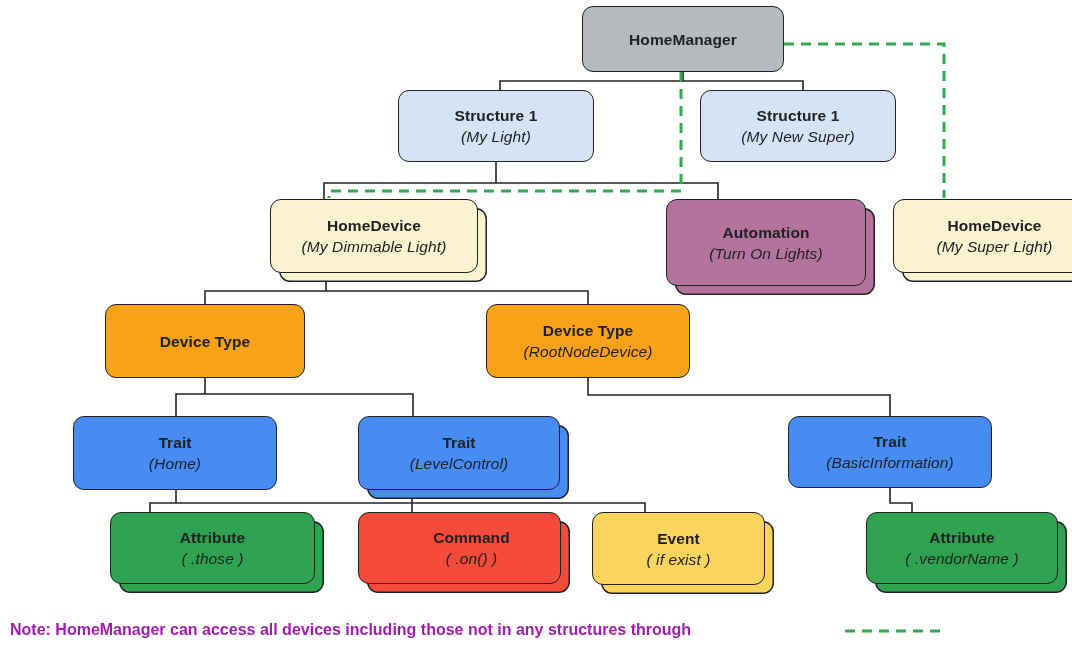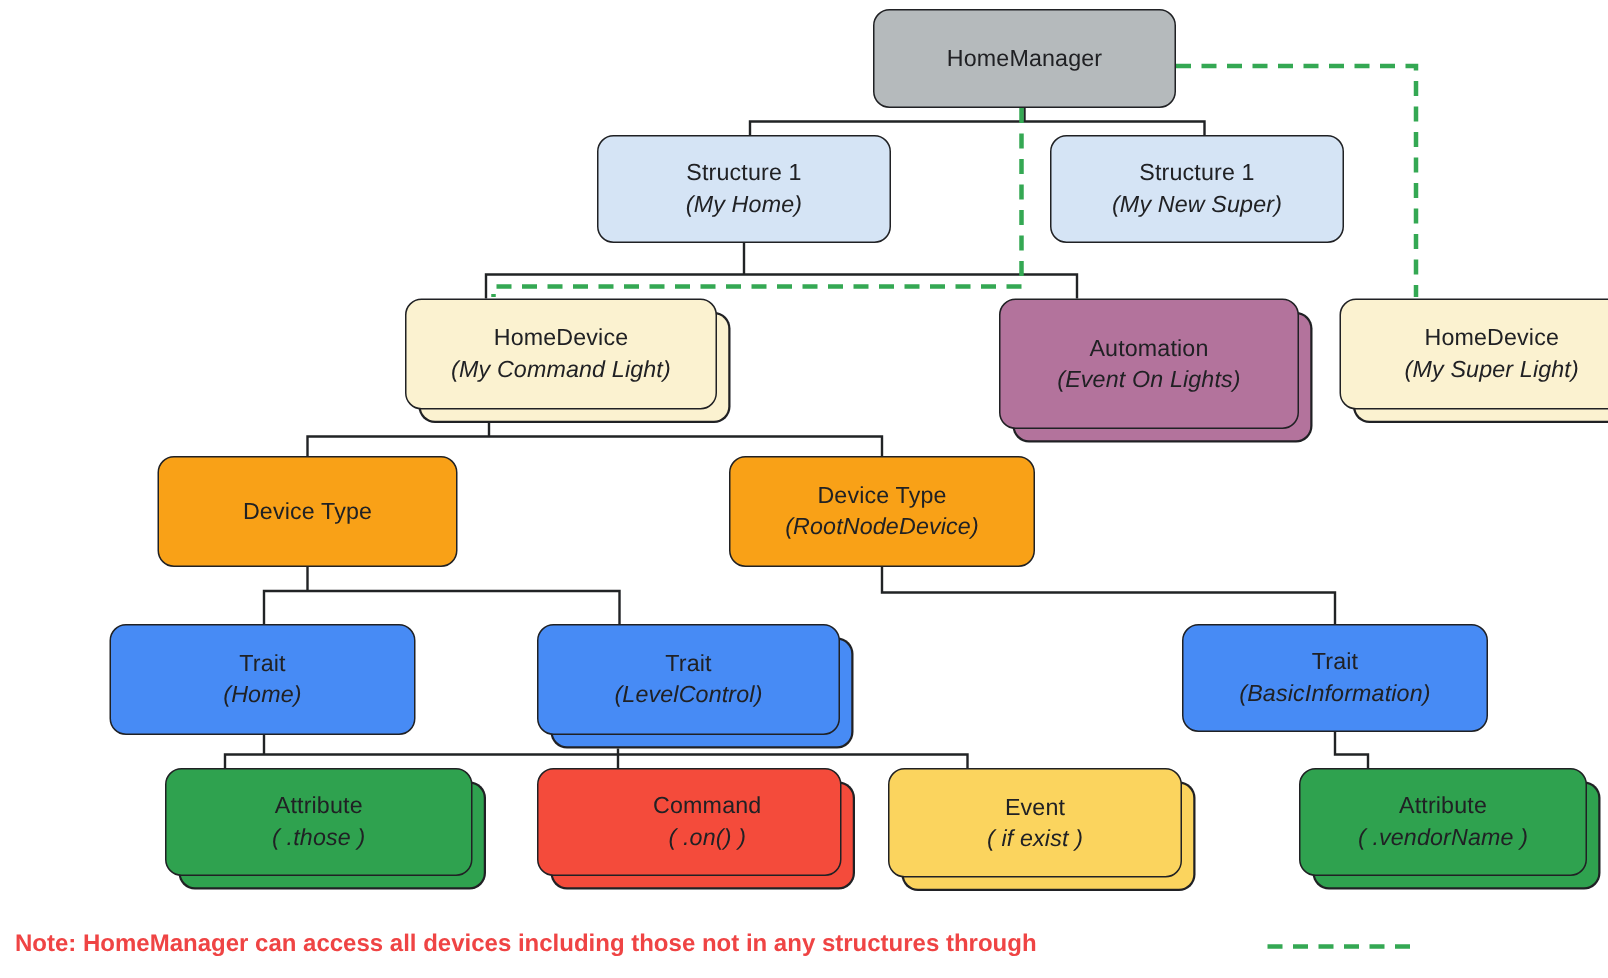--- a/index.html
+++ b/index.html
@@ -33,30 +33,30 @@
     text-align: center;
     font-size: 15.5px;
     line-height: 21px;
     letter-spacing: 0.1px;
     z-index: 2;
   }
   .node.stacked {
     box-shadow: 9px 9px 0 -1.5px var(--fill, #cccccc), 9px 9px 0 0 #202124;
     margin-left: 48px;
   }
-  .node .t { font-weight: 400; }
+  .node .t { font-weight: 700; }
   .node .s { font-style: italic; }
 
   .note {
     position: absolute;
     left: 10px;
     top: 621px;
     font-size: 16px;
     font-weight: 700;
-    color: #ef4444;
+    color: #a21caf;
     white-space: nowrap;
     z-index: 2;
   }
 </style>
 </head>
 <body>
 
 <div class="canvas">
 
   <svg class="connectors" viewBox="0 0 1072 652" xmlns="http://www.w3.org/2000/svg">
@@ -75,36 +75,36 @@
       <path d="M845 631 H941"></path>
     </g>
   </svg>
 
   <div class="node" style="left: 582px; top: 6px; width: 202px; height: 66px; --fill: #B5BABC;">
     <div class="t">HomeManager</div>
   </div>
 
   <div class="node" style="left: 398px; top: 90px; width: 196px; height: 72px; --fill: #D5E4F5;">
     <div class="t">Structure 1</div>
-    <div class="s">(My Home)</div>
+    <div class="s">(My Light)</div>
   </div>
 
   <div class="node" style="left: 700px; top: 90px; width: 196px; height: 72px; --fill: #D5E4F5;">
     <div class="t">Structure 1</div>
     <div class="s">(My New Super)</div>
   </div>
 
   <div class="node stacked" style="left: 222px; top: 199px; width: 208px; height: 74px; --fill: #FBF2D0;">
     <div class="t">HomeDevice</div>
-    <div class="s">(My Command Light)</div>
+    <div class="s">(My Dimmable Light)</div>
   </div>
 
   <div class="node stacked" style="left: 618px; top: 199px; width: 200px; height: 87px; --fill: #B3739C;">
     <div class="t">Automation</div>
-    <div class="s">(Event On Lights)</div>
+    <div class="s">(Turn On Lights)</div>
   </div>
 
   <div class="node stacked" style="left: 845px; top: 199px; width: 203px; height: 74px; --fill: #FBF2D0;">
     <div class="t">HomeDevice</div>
     <div class="s">(My Super Light)</div>
   </div>
 
   <div class="node" style="left: 105px; top: 304px; width: 200px; height: 74px; --fill: #F9A117;">
     <div class="t">Device Type</div>
   </div>
@@ -132,21 +132,21 @@
   <div class="node stacked" style="left: 62px; top: 512px; width: 205px; height: 72px; --fill: #2FA24F;">
     <div class="t">Attribute</div>
     <div class="s">( .those )</div>
   </div>
 
   <div class="node stacked" style="left: 310px; top: 512px; width: 203px; height: 72px; padding-left: 24px; --fill: #F44B3B;">
     <div class="t">Command</div>
     <div class="s">( .on() )</div>
   </div>
 
-  <div class="node stacked" style="left: 544px; top: 512px; width: 196px; height: 73px; --fill: #FBD45E;">
+  <div class="node stacked" style="left: 544px; top: 512px; width: 173px; height: 73px; --fill: #FBD45E;">
     <div class="t">Event</div>
     <div class="s">( if exist )</div>
   </div>
 
   <div class="node stacked" style="left: 818px; top: 512px; width: 192px; height: 72px; --fill: #2FA24F;">
     <div class="t">Attribute</div>
     <div class="s">( .vendorName )</div>
   </div>
 
   <div class="note">Note: HomeManager can access all devices including those not in any structures through</div>

